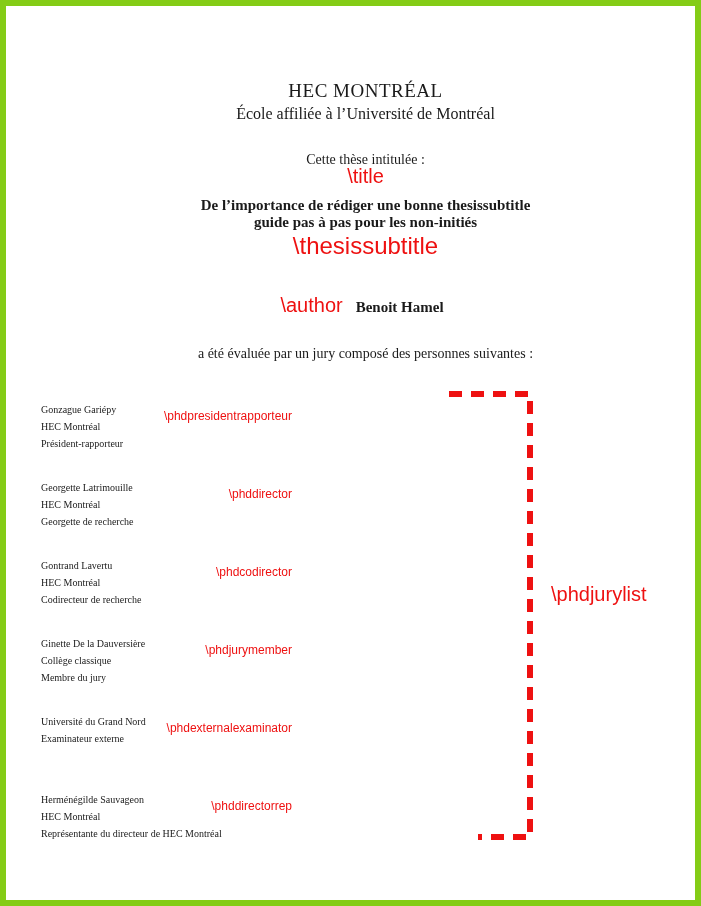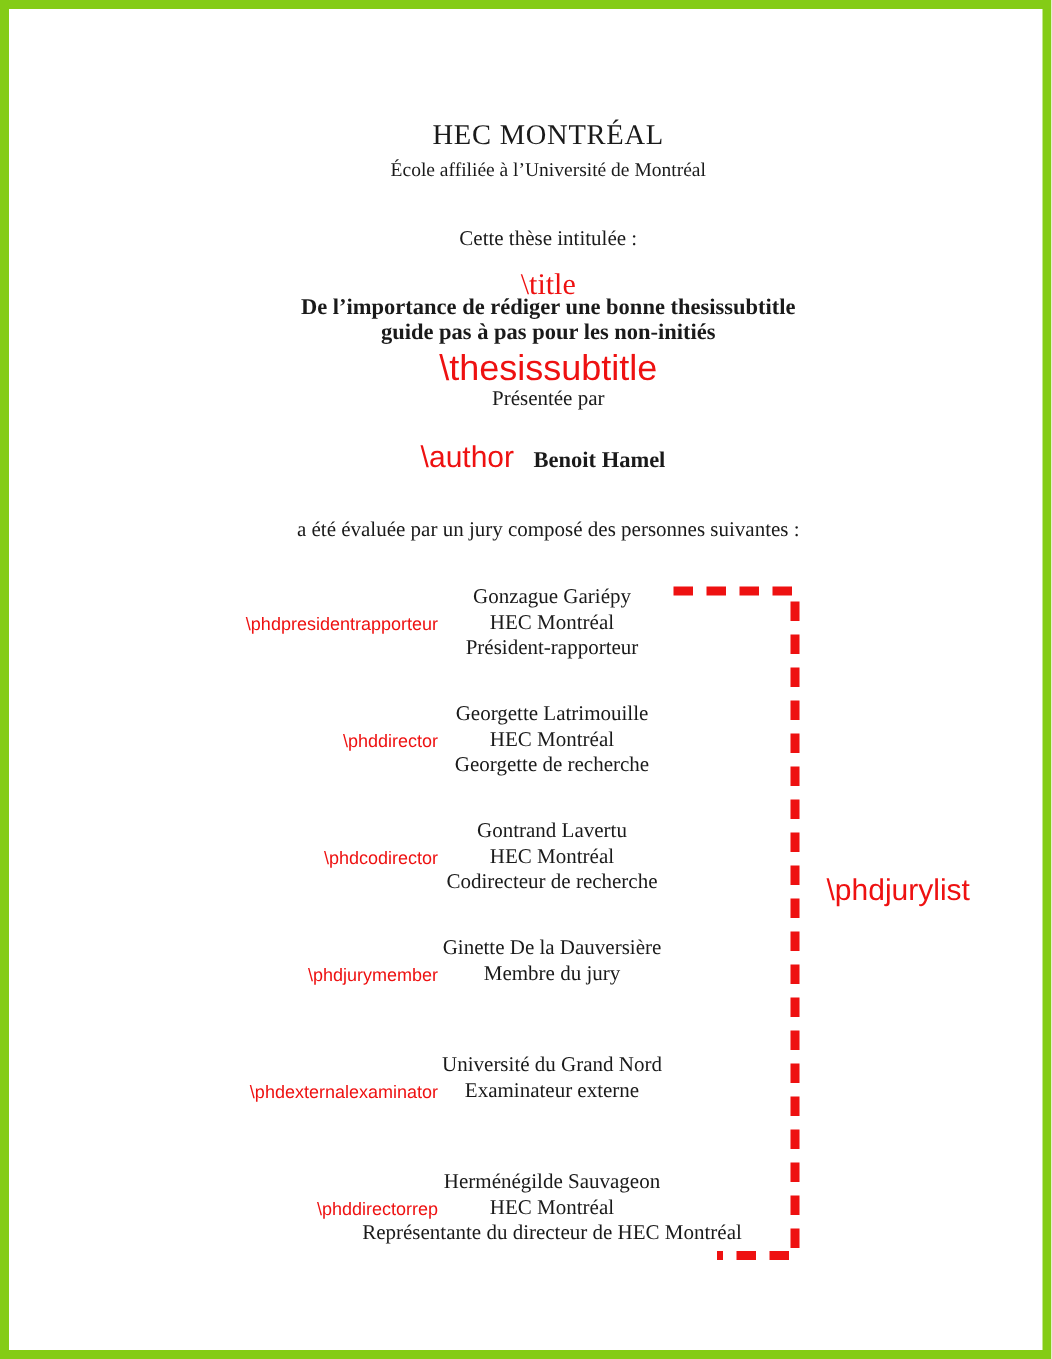--- a/index.html
+++ b/index.html
@@ -16,35 +16,35 @@
   }
   .abs { position: absolute; }
   
   .ctr { left: 30px; right: 0; text-align: center; }
   .cmd {
     color: var(--annot-red, #ee1111);
     font-family: "Liberation Sans", sans-serif;
     white-space: nowrap;
   }
   .institution { top: 74px; font-size: 19px; letter-spacing: .5px; }
-  .affiliation { top: 99px; font-size: 13px; }
+  .affiliation { top: 99px; font-size: 16px; }
   .thesis-intro { top: 146px; font-size: 14px; text-align: center; }
-  .cmd-title { top: 173px; font-size: 20px; line-height: 22px; font-family: Liberation Serif, serif; }
+  .cmd-title { top: 159px; font-size: 20px; line-height: 22px; }
   .thesis-title { top: 191px; font-size: 15px; font-weight: bold; line-height: 17px; }
   .cmd-subtitle { top: 229px; font-size: 24px; line-height: 22px; }
   .presented { top: 253px; font-size: 14px; }
   .author-row { top: 288px; left: 0; right: 21px; text-align: center; margin-left: 44px; }
   .author-row .cmd { font-size: 20px; vertical-align: baseline; }
   .author-name { font-family: "Liberation Serif", serif; font-size: 15px; font-weight: bold; margin-left: 13px; vertical-align: baseline; }
   .jury-intro { top: 340px; font-size: 14px; }
 
   .jury-row { position: absolute; left: 0; right: 0; height: 51px; }
   .jury-lines {
-    position: absolute; left: 35px; right: 0; top: 0;
-    text-align: center; font-size: 14px; line-height: 17px;
+    position: absolute; left: 35px; right: 0; top: 11px;
+    text-align: left; font-size: 10px; line-height: 17px;
   }
   .jury-cmd {
     position: absolute; right: 403px; top: 50%;
     transform: translateY(-50%);
     font-size: 12px;
   }
   .jurylist-cmd { left: 545px; top: 577px; font-size: 20px; }
   .bracket { left: 0; top: 0; pointer-events: none; }
 </style>
 </head>
@@ -56,21 +56,20 @@
   <div class="abs ctr affiliation">École affiliée à l’Université de Montréal</div>
   <div class="abs ctr thesis-intro">Cette thèse intitulée :</div>
 
   <div class="abs ctr cmd cmd-title">\title</div>
   <div class="abs ctr thesis-title">
     <div>De l’importance de rédiger une bonne thesissubtitle</div>
     <div>guide pas à pas pour les non-initiés</div>
   </div>
   <div class="abs ctr cmd cmd-subtitle">\thesissubtitle</div>
 
-  <div class="abs ctr presented">Présentée par</div>
 
   <div class="abs author-row">
     <span class="cmd">\author</span><span class="author-name">Benoit Hamel</span>
   </div>
 
   <div class="abs ctr jury-intro">a été évaluée par un jury composé des personnes suivantes :</div>
 
   <div class="jury-row" style="top:384px">
     <span class="cmd jury-cmd">\phdpresidentrapporteur</span>
     <div class="jury-lines">
@@ -95,20 +94,21 @@
       <div>Gontrand Lavertu</div>
       <div>HEC Montréal</div>
       <div>Codirecteur de recherche</div>
     </div>
   </div>
 
   <div class="jury-row" style="top:618px">
     <span class="cmd jury-cmd">\phdjurymember</span>
     <div class="jury-lines">
       <div>Ginette De la Dauversière</div>
+      <div>Collège classique</div>
       <div>Membre du jury</div>
     </div>
   </div>
 
   <div class="jury-row" style="top:696px">
     <span class="cmd jury-cmd">\phdexternalexaminator</span>
     <div class="jury-lines">
       <div>Université du Grand Nord</div>
       <div>Examinateur externe</div>
     </div>

